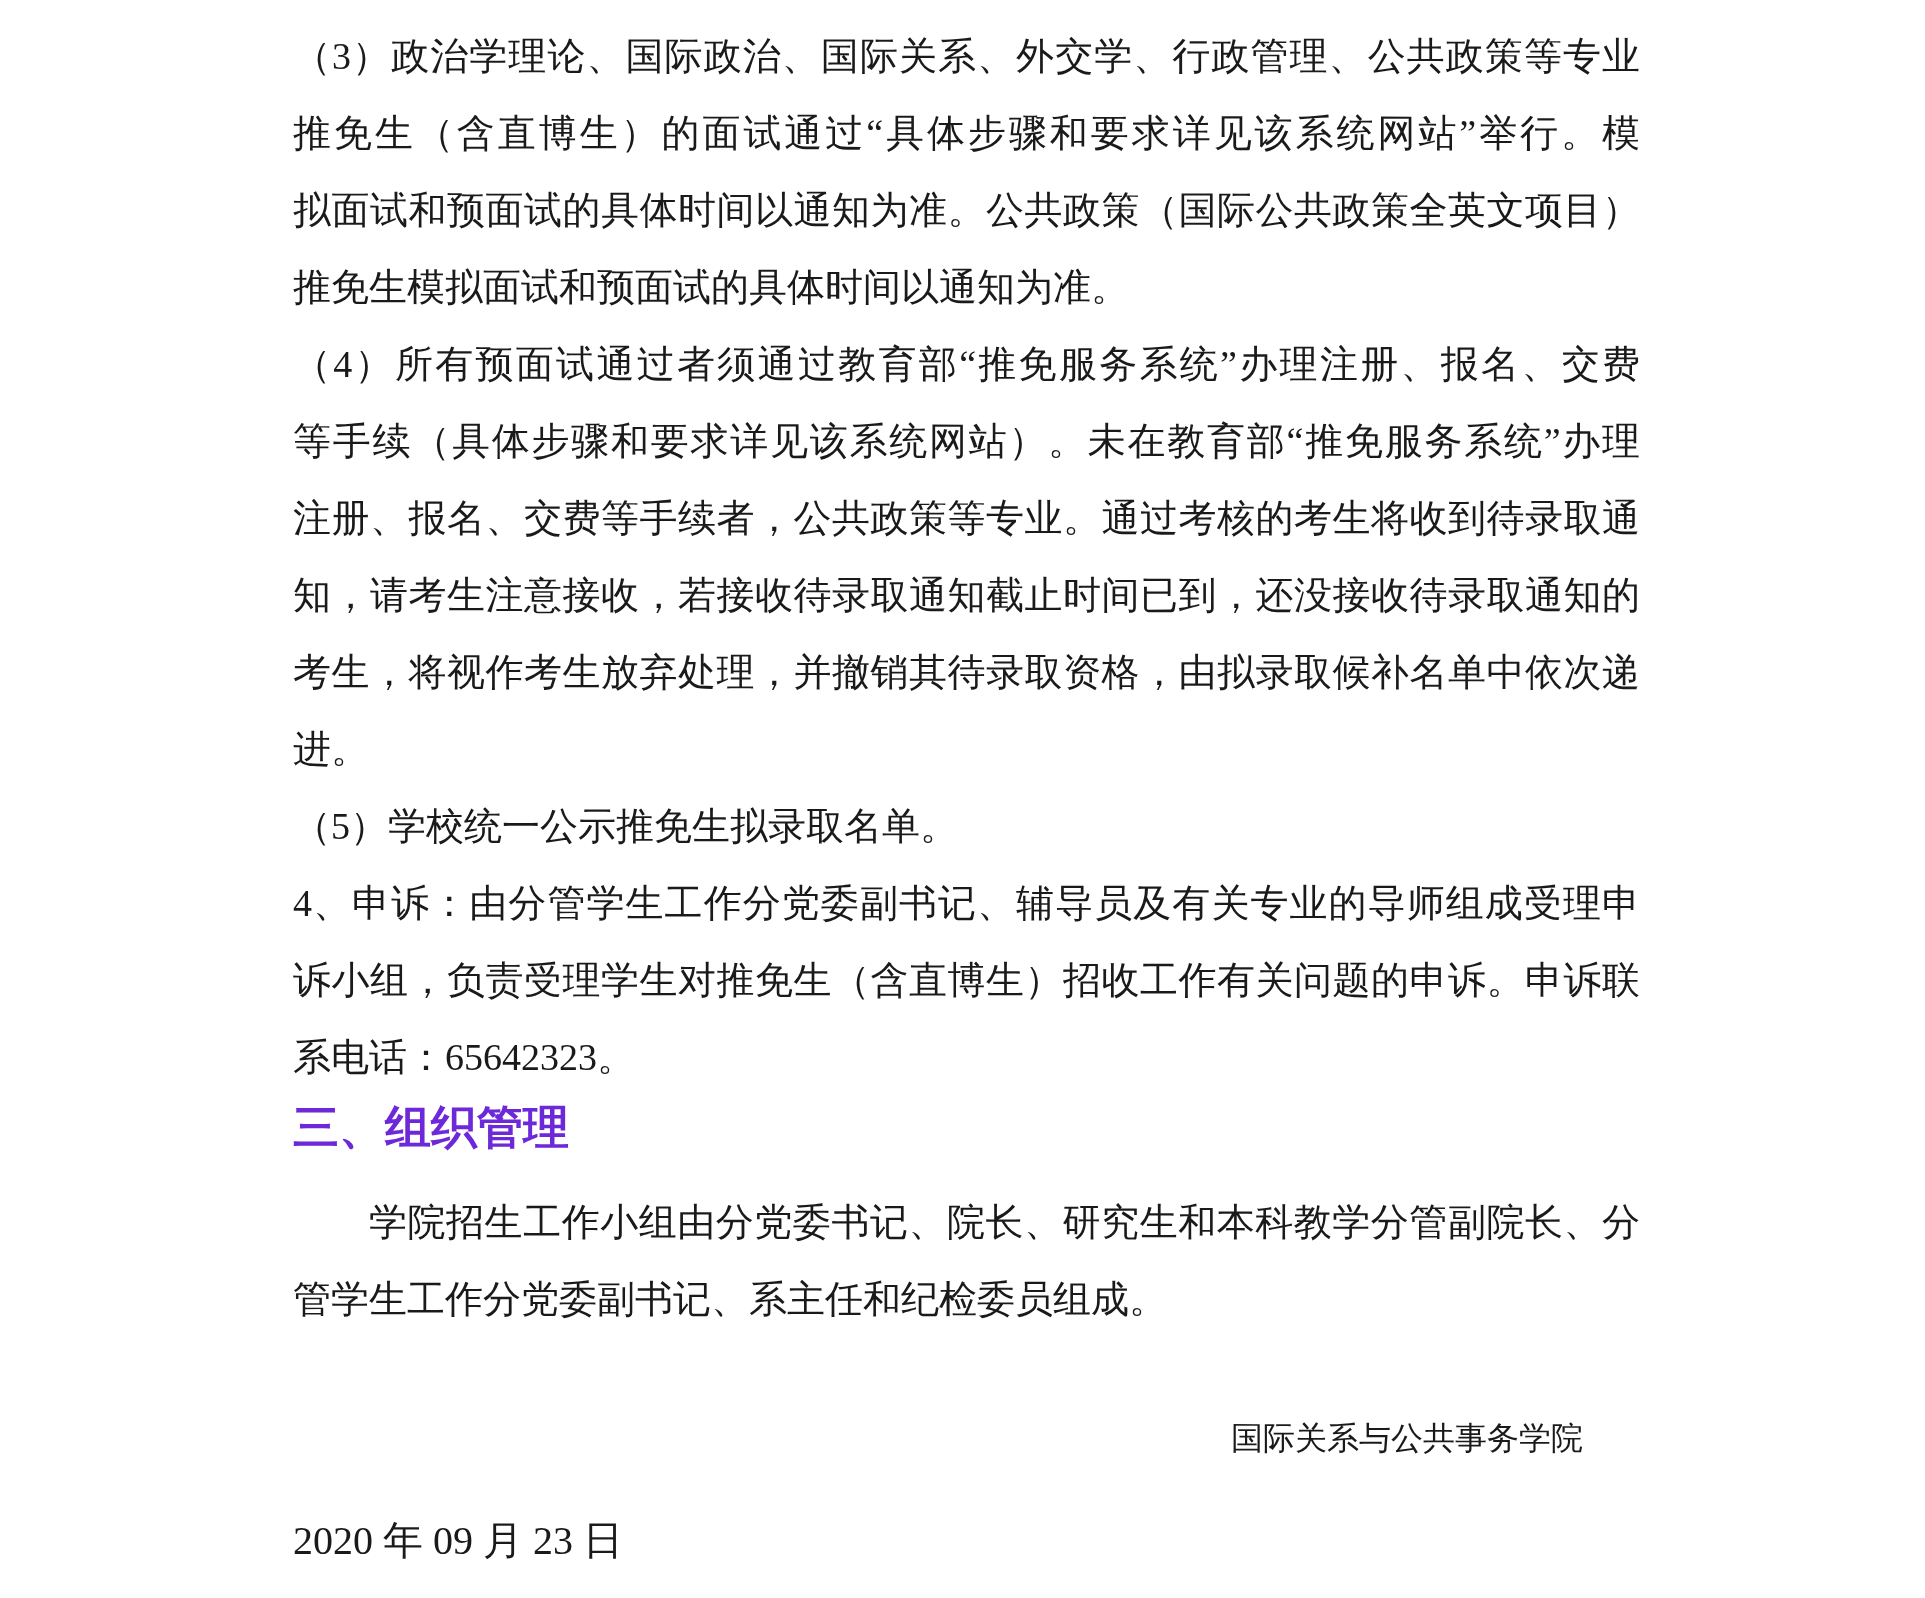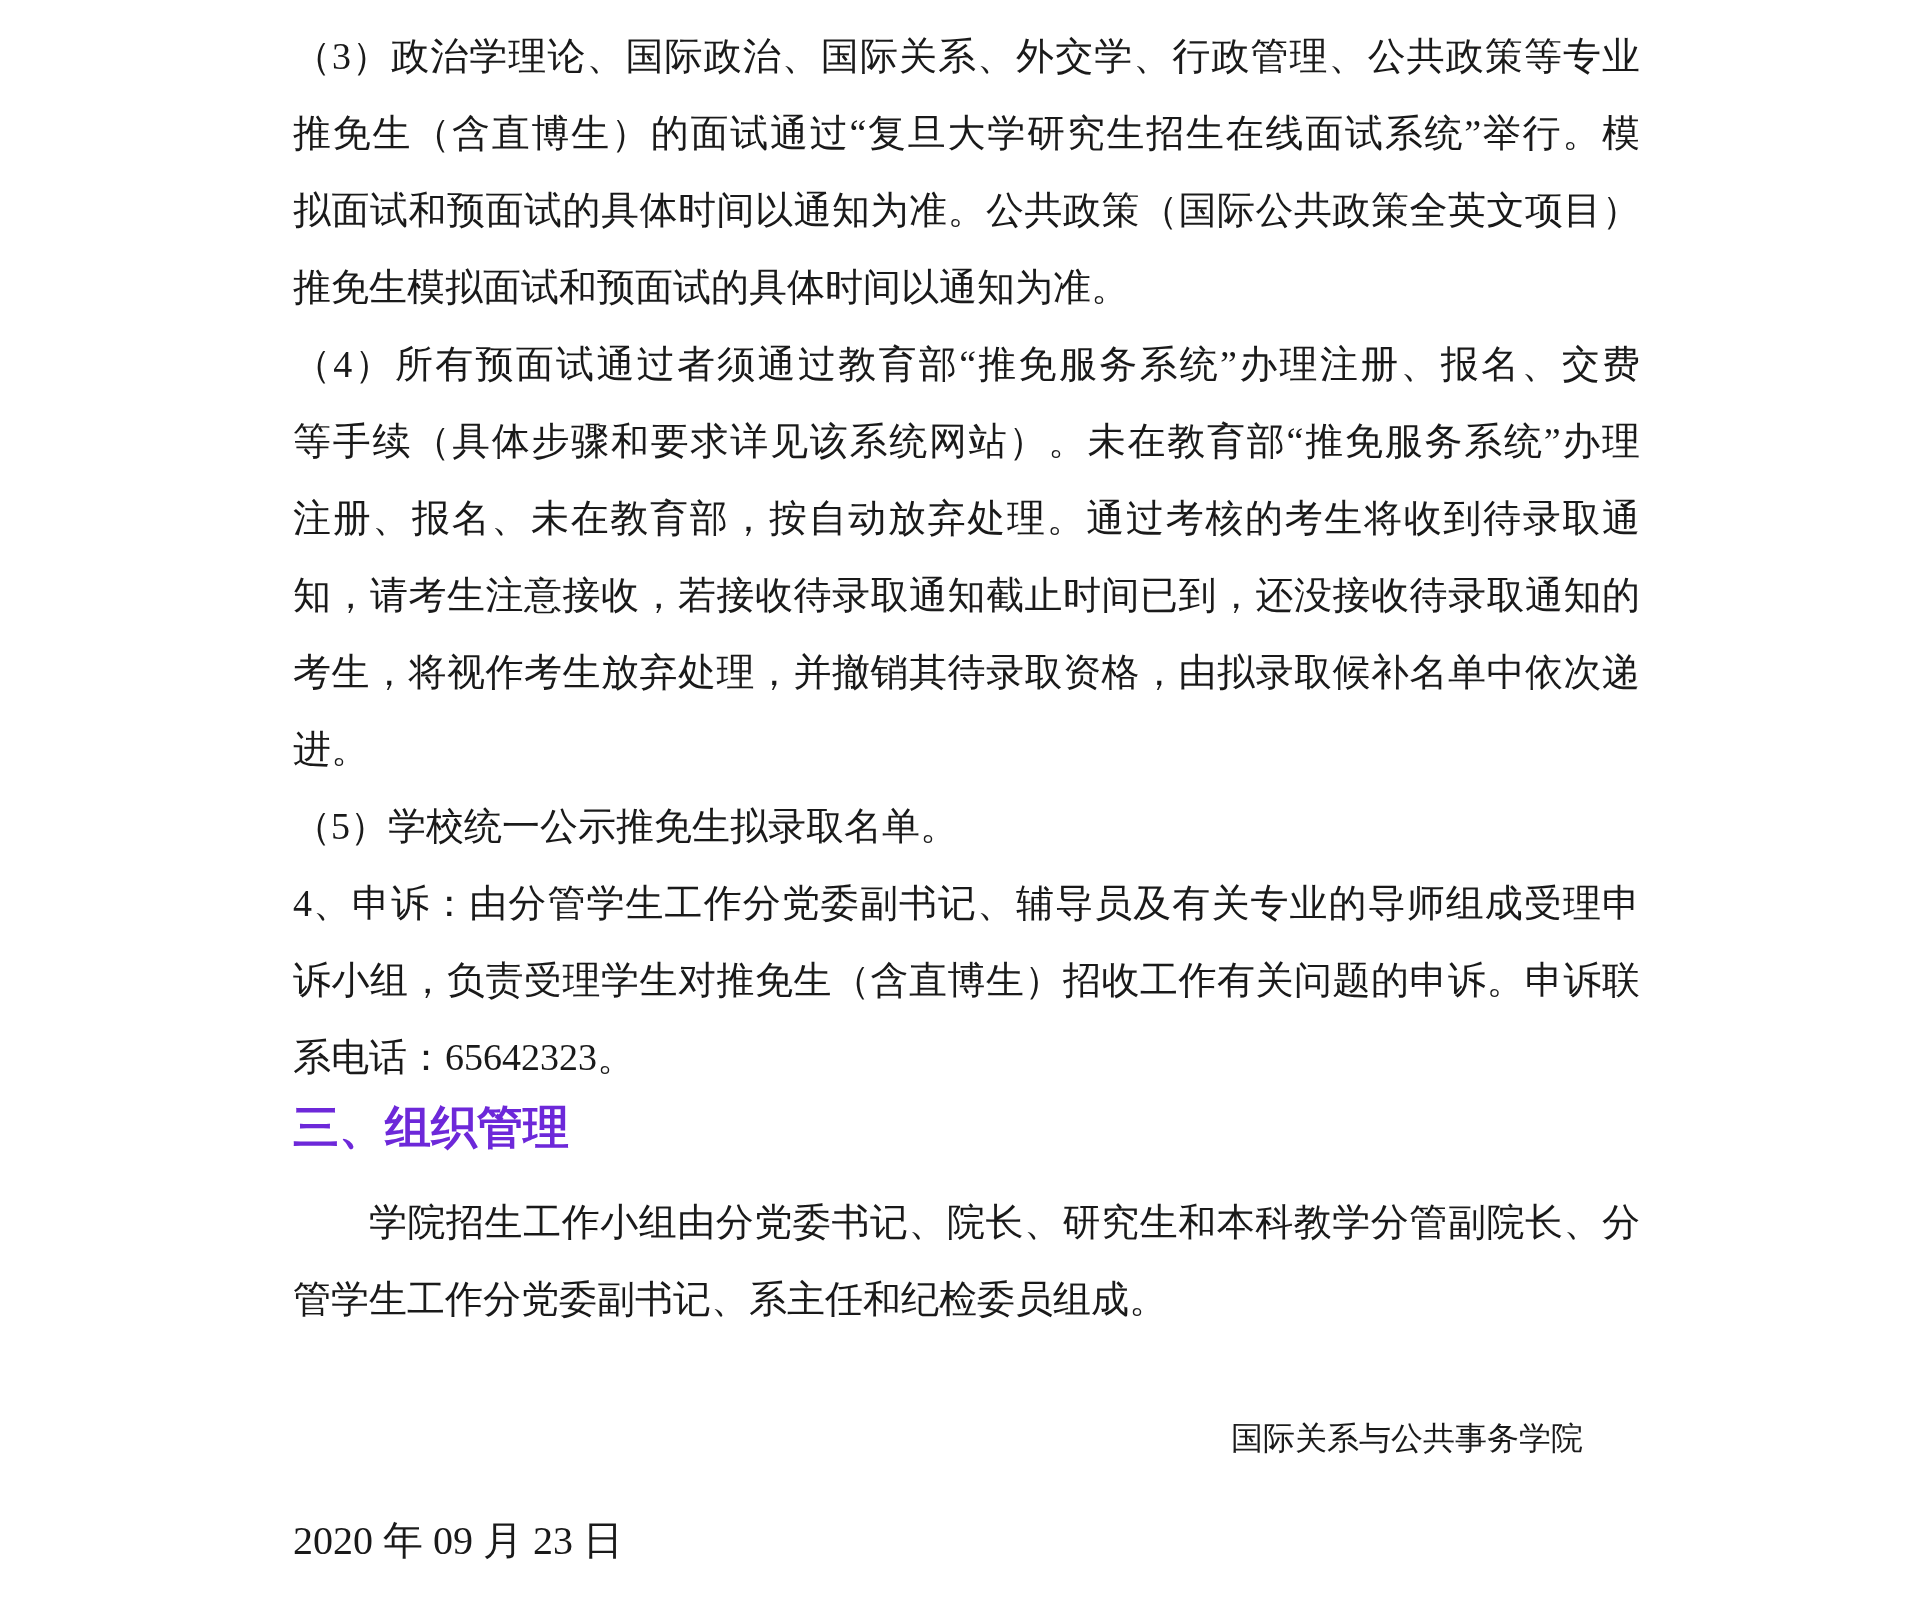--- a/index.html
+++ b/index.html
@@ -67,26 +67,26 @@
     text-align: left;
     padding-right: 96px;
   }
 </style>
 </head>
 <body>
 
 <div class="page">
 
   <div class="bline j">（3）政治学理论、国际政治、国际关系、外交学、行政管理、公共政策等专业</div>
-  <div class="bline j">推免生（含直博生）的面试通过“复旦大学研究生招生在线面试系统”举行。模</div>
+  <div class="bline j">推免生（含直博生）的面试通过“具体步骤和要求详见该系统网站”举行。模</div>
   <div class="bline j">拟面试和预面试的具体时间以通知为准。公共政策（国际公共政策全英文项目）</div>
   <div class="bline l">推免生模拟面试和预面试的具体时间以通知为准。</div>
   <div class="bline j">（4）所有预面试通过者须通过教育部“推免服务系统”办理注册、报名、交费</div>
   <div class="bline j">等手续（具体步骤和要求详见该系统网站）。未在教育部“推免服务系统”办理</div>
-  <div class="bline j">注册、报名、未在教育部，按自动放弃处理。通过考核的考生将收到待录取通</div>
+  <div class="bline j">注册、报名、交费等手续者，公共政策等专业。通过考核的考生将收到待录取通</div>
   <div class="bline j">知，请考生注意接收，若接收待录取通知截止时间已到，还没接收待录取通知的</div>
   <div class="bline j">考生，将视作考生放弃处理，并撤销其待录取资格，由拟录取候补名单中依次递</div>
   <div class="bline l">进。</div>
   <div class="bline l">（5）学校统一公示推免生拟录取名单。</div>
   <div class="bline j">4、申诉：由分管学生工作分党委副书记、辅导员及有关专业的导师组成受理申</div>
   <div class="bline j">诉小组，负责受理学生对推免生（含直博生）招收工作有关问题的申诉。申诉联</div>
   <div class="bline l">系电话：65642323。</div>
 
   <div class="heading">三、组织管理</div>
 

